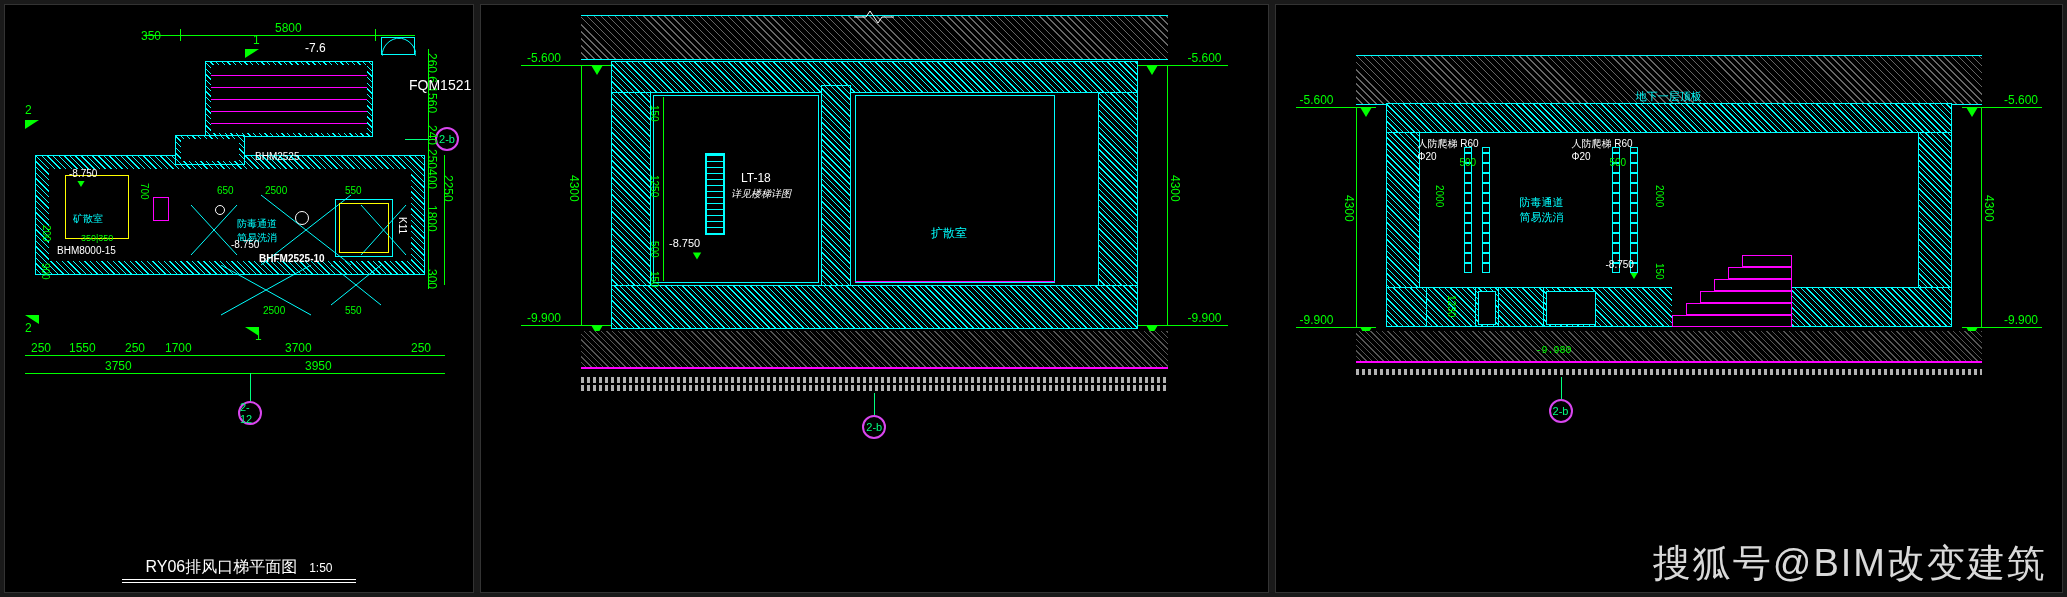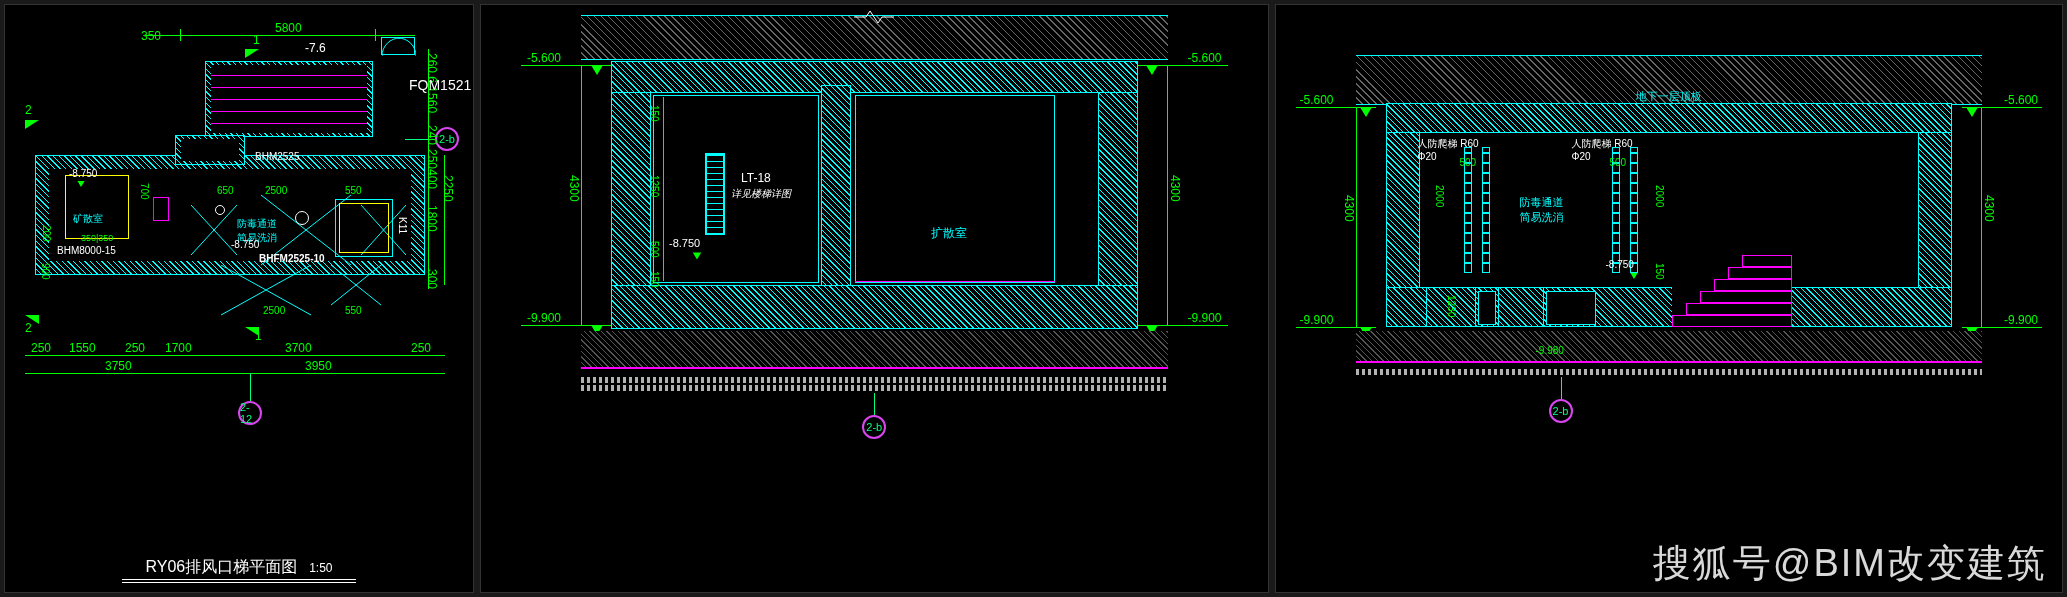--- a/index.html
+++ b/index.html
@@ -384,21 +384,21 @@
   </div>
 
   <div class="elev-line" style="left:20px; top:322px; width:80px;"></div>
   <div class="elev-tri" style="left:84px; top:322px;"></div>
   <div class="txt txt-g" style="left:24px; top:308px;">-9.900</div>
   <div class="elev-line" style="right:20px; top:322px; width:80px;"></div>
   <div class="elev-tri" style="right:84px; top:322px;"></div>
   <div class="txt txt-g" style="right:24px; top:308px;">-9.900</div>
 
   <div class="hatch-floor" style="left:80px; right:80px; top:326px; height:30px;"></div>
-  <div class="txt txt-g" style="left:260px; top:340px; font-size:10px;">-9.980</div>
+  <div class="txt txt-g" style="left:260px; top:340px; font-size:10px;font-family:Liberation Mono, monospace;">-9.980</div>
   <div class="line-m" style="left:80px; right:80px; top:356px; height:2px; background:#f0f;"></div>
   <div class="wave" style="left:80px; right:80px; top:364px;"></div>
 
   <div class="line line-v" style="left:285px; top:372px; height:22px; background:#00ff7f;"></div>
   <div class="callout" style="left:273px; top:394px;">
       <span>2-b</span>
     </div>
 </div>
 
 <div class="watermark">搜狐号@BIM改变建筑</div>

